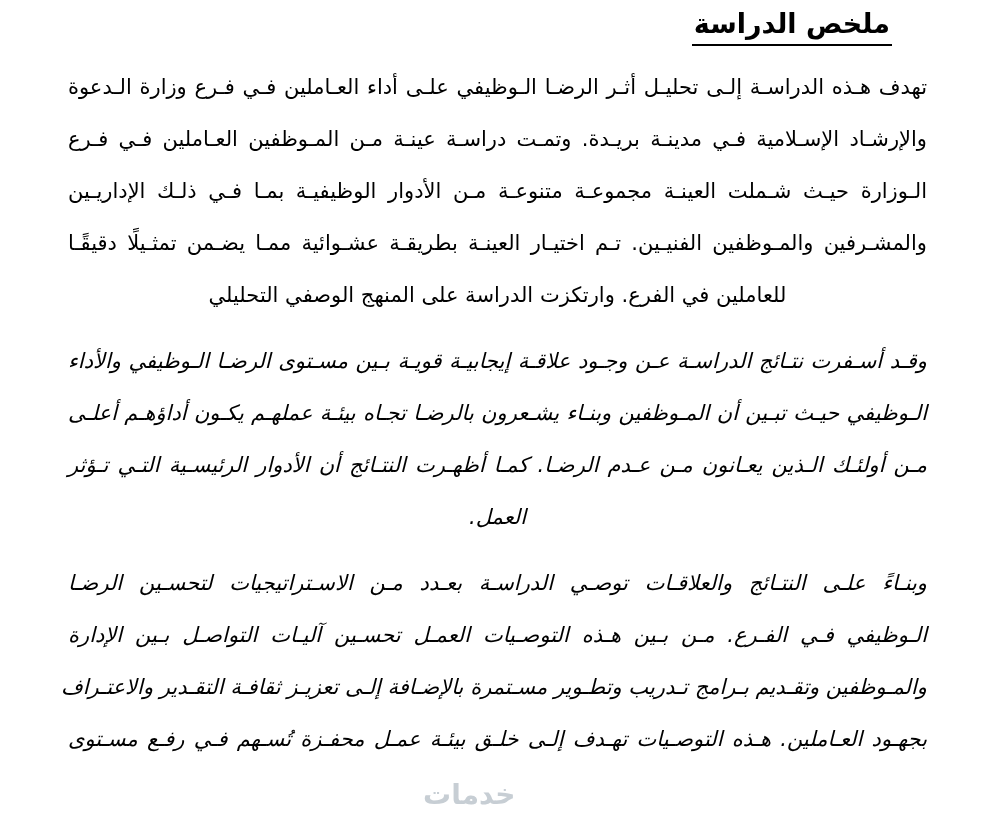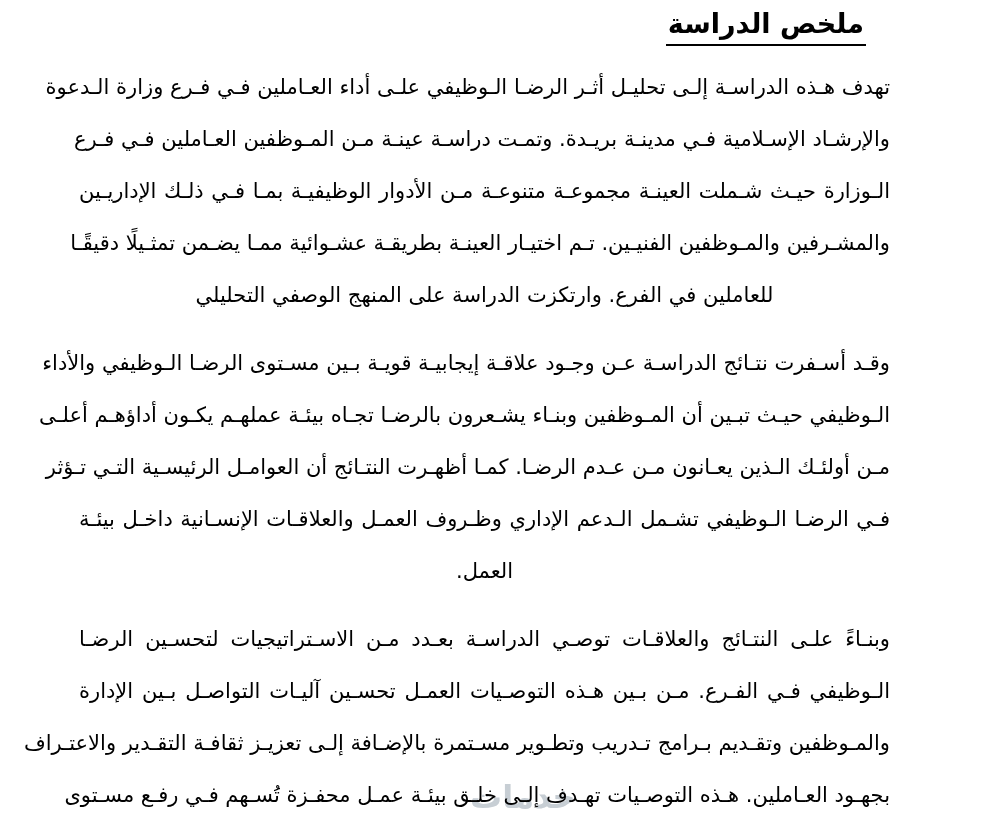--- a/index.html
+++ b/index.html
@@ -13,59 +13,59 @@
     height: 824px;
     background: #ffffff;
     overflow: hidden;
     direction: rtl;
     color: #000000;
     font-family: "DejaVu Sans", sans-serif;
   }
   .content {
     position: relative;
     z-index: 1;
-    padding: 8px 94px 0 63px;
+    padding: 8px 68px 0 63px;
   }
   .doc-title {
     display: inline-block;
     margin: 0 40px 0 0;
     padding: 0 2px 4px 2px;
     font-size: 27px;
     font-weight: bold;
     line-height: 1.2;
     border-bottom: 2px solid #000000;
   }
   .doc-body {
     display: block;
   }
   .paragraph {
-    margin: 16px;
+    margin: 5px;
   }
   .paragraph.p-first { margin-top: 15px; }
-  .paragraph.p-next  { margin-top: 14px; }
+  .paragraph.p-next  { margin-top: 14px; font-style: italic; }
   .line {
     height: 52px;
     line-height: 52px;
     font-size: 21px;
     white-space: nowrap;
     overflow: visible;
   }
   .line-justified {
     text-align: justify;
     text-align-last: justify;
   }
   .line-last {
     text-align: center;
   }
   .watermark {
     position: absolute;
     z-index: 0;
     top: 778px;
-    left: 470px;
-    font-size: 32px;
+    left: 423px;
+    font-size: 28px;
     font-weight: bold;
     letter-spacing: 2px;
     color: #c7ced4;
     direction: rtl;
   }
 </style>
 </head>
 <body>
 
 <div class="page">
@@ -78,22 +78,21 @@
         <div class="paragraph p-first">
           <div class="line line-justified">تهدف هـذه الدراسـة إلـى تحليـل أثـر الرضـا الـوظيفي علـى أداء العـاملين فـي فـرع وزارة الـدعوة</div>
           <div class="line line-justified">والإرشـاد الإسـلامية فـي مدينـة بريـدة. وتمـت دراسـة عينـة مـن المـوظفين العـاملين فـي فـرع</div>
           <div class="line line-justified">الـوزارة حيـث شـملت العينـة مجموعـة متنوعـة مـن الأدوار الوظيفيـة بمـا فـي ذلـك الإداريـين</div>
           <div class="line line-justified">والمشـرفين والمـوظفين الفنيـين. تـم اختيـار العينـة بطريقـة عشـوائية ممـا يضـمن تمثـيلًا دقيقًـا</div>
           <div class="line line-last">للعاملين في الفرع. وارتكزت الدراسة على المنهج الوصفي التحليلي</div>
         </div>
         <div class="paragraph p-next">
           <div class="line line-justified">وقـد أسـفرت نتـائج الدراسـة عـن وجـود علاقـة إيجابيـة قويـة بـين مسـتوى الرضـا الـوظيفي والأداء</div>
           <div class="line line-justified">الـوظيفي حيـث تبـين أن المـوظفين وبنـاء يشـعرون بالرضـا تجـاه بيئـة عملهـم يكـون أداؤهـم أعلـى</div>
-          <div class="line line-justified">مـن أولئـك الـذين يعـانون مـن عـدم الرضـا. كمـا أظهـرت النتـائج أن العوامـل الرئيسـية التـي تـؤثر</div>
-          <div class="line line-justified">فـي الرضـا الـوظيفي تشـمل الـدعم الإداري وظـروف العمـل والعلاقـات الإنسـانية داخـل بيئـة</div>
+          <div class="line line-justified">مـن أولئـك الـذين يعـانون مـن عـدم الرضـا. كمـا أظهـرت النتـائج أن الأدوار الرئيسـية التـي تـؤثر</div>
           <div class="line line-last">العمل.</div>
         </div>
         <div class="paragraph p-next">
           <div class="line line-justified">وبنـاءً علـى النتـائج والعلاقـات توصـي الدراسـة بعـدد مـن الاسـتراتيجيات لتحسـين الرضـا</div>
           <div class="line line-justified">الـوظيفي فـي الفـرع. مـن بـين هـذه التوصـيات العمـل تحسـين آليـات التواصـل بـين الإدارة</div>
           <div class="line line-justified">والمـوظفين وتقـديم بـرامج تـدريب وتطـوير مسـتمرة بالإضـافة إلـى تعزيـز ثقافـة التقـدير والاعتـراف</div>
           <div class="line line-justified">بجهـود العـاملين. هـذه التوصـيات تهـدف إلـى خلـق بيئـة عمـل محفـزة تُسـهم فـي رفـع مسـتوى</div>
         </div>
       </div>
   </div>

